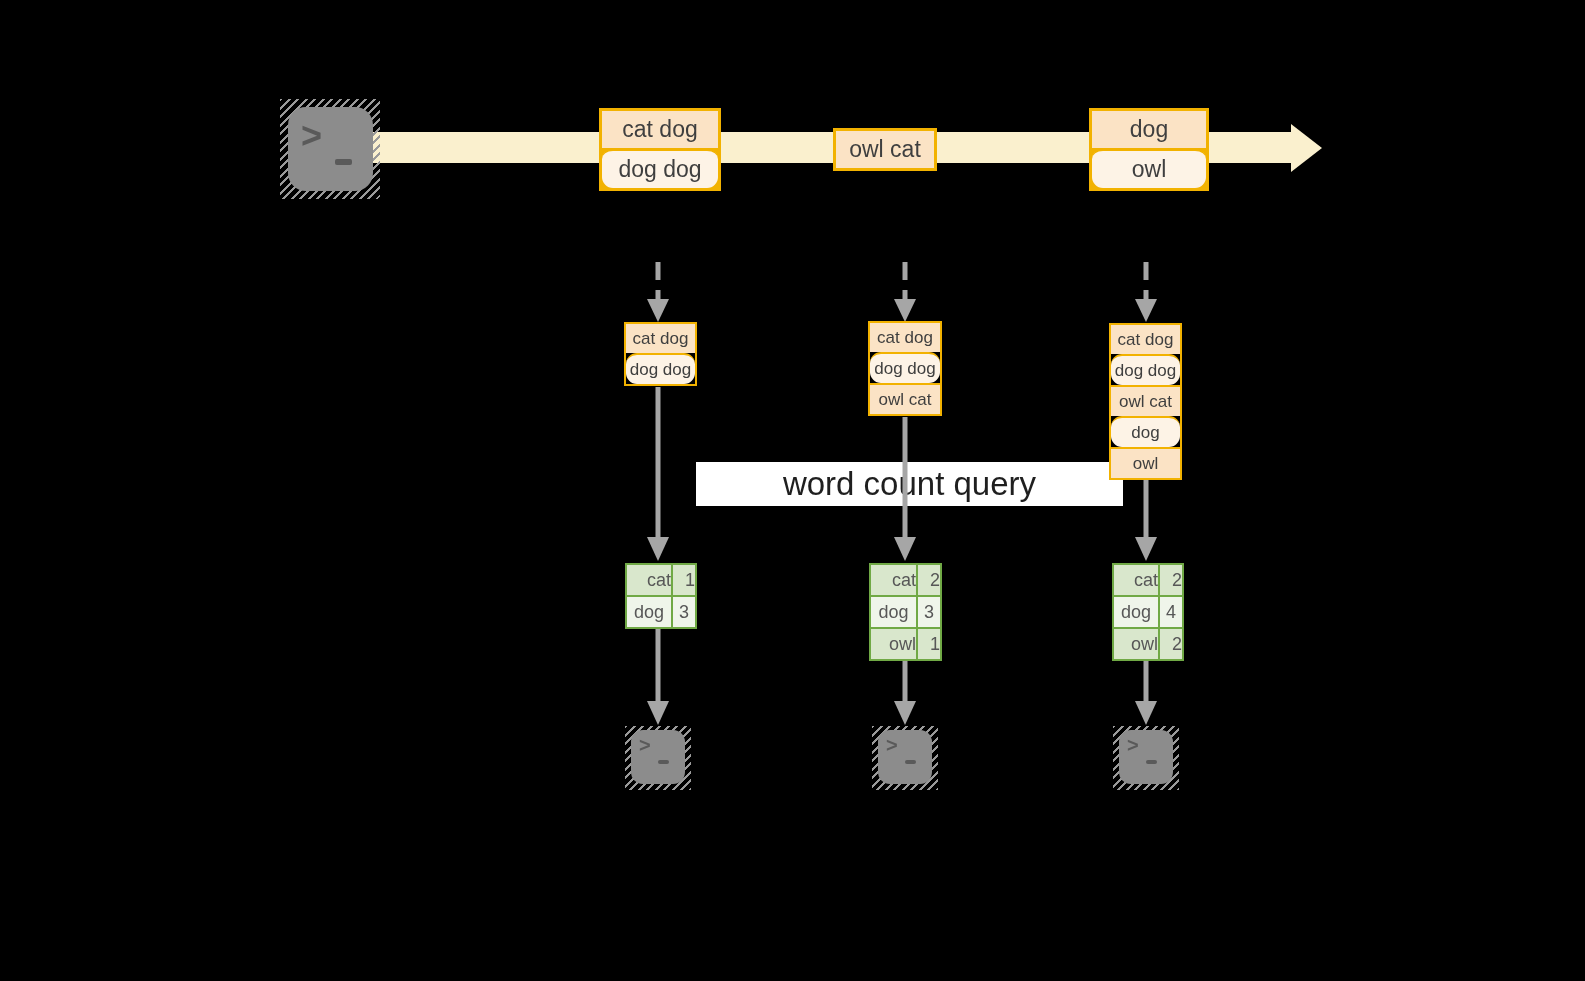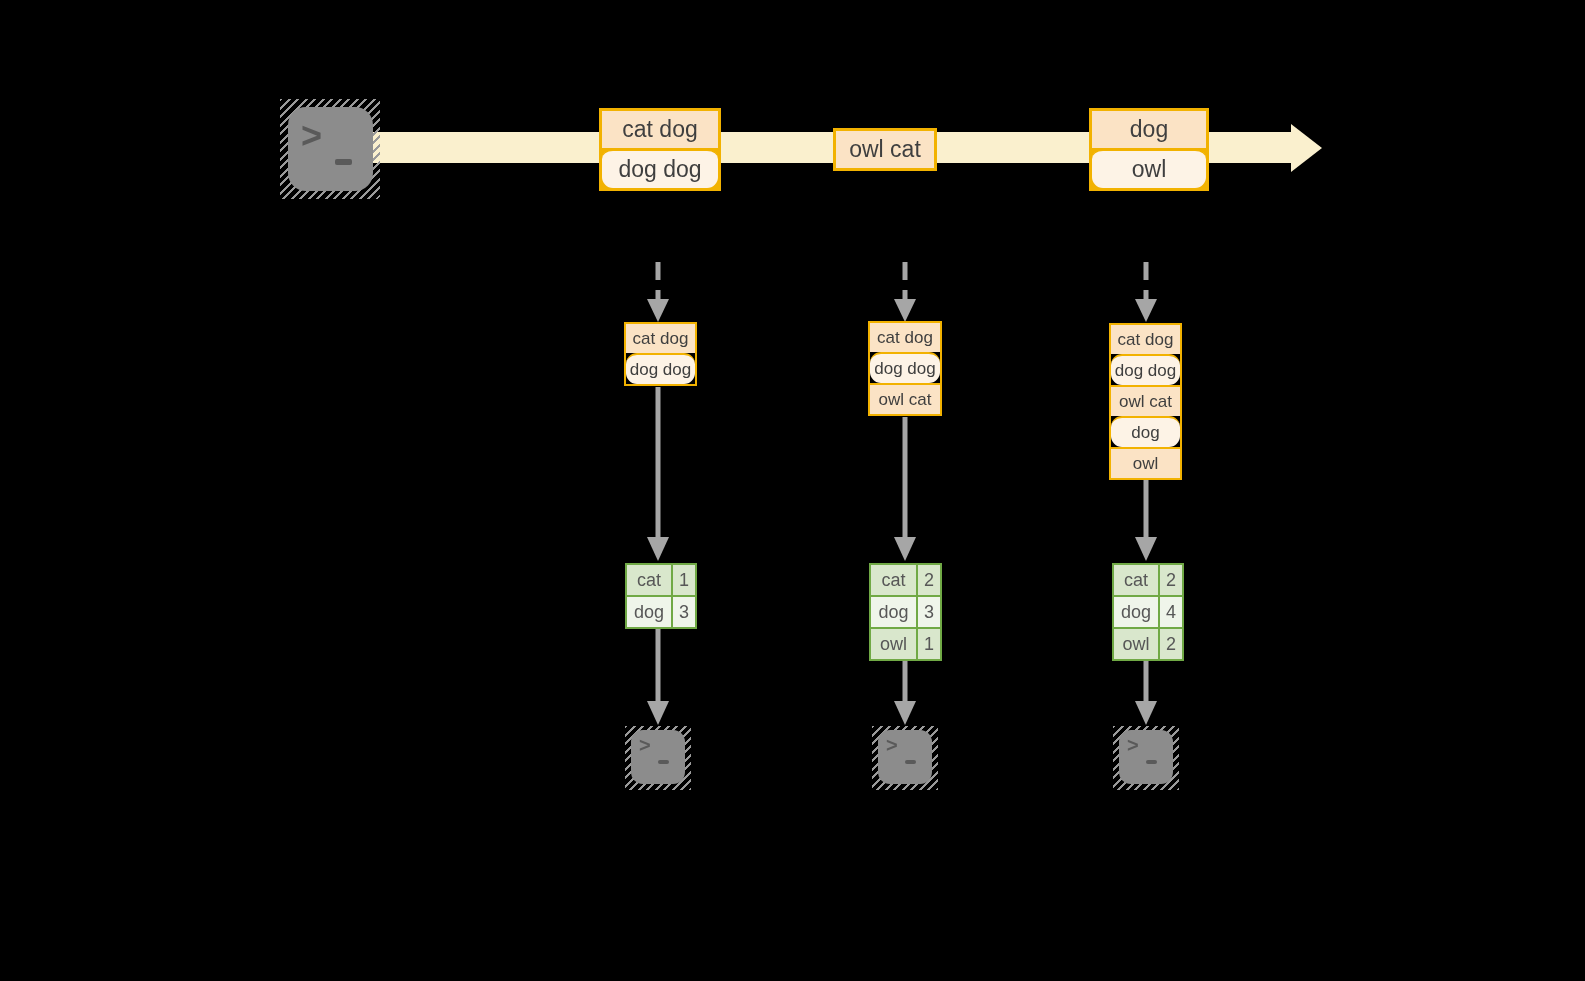--- a/index.html
+++ b/index.html
@@ -32,21 +32,21 @@
   
   #query-band{left:696px;top:462px;width:427px;height:44px;background:var(--query-bg);z-index:1;
     display:flex;align-items:center;justify-content:center;font-size:33px;color:var(--query-ink);}
 
   
   .gtable{border:2px solid var(--green);z-index:3;box-sizing:border-box;}
   .grow{display:flex;height:30px;line-height:30px;}
   .grow + .grow{border-top:2px solid var(--green);}
   .grow .w{flex:1;text-align:center;border-right:2px solid var(--green);font-size:18px;color:#575757;}
   .grow .n{width:22px;text-align:center;font-size:18px;color:#575757;}
-  .grow.light .w,.grow.light .n{background:var(--green-light);}
+  .grow.light .w,.grow.light .n{background:var(--green-light);text-align:right;}
   .grow.pale .w,.grow.pale .n{background:var(--green-pale);}
 
   
   .hatch{background:repeating-linear-gradient(135deg,#9A9A9A 0 2px,transparent 2px 6px);z-index:2;}
   .term{background:var(--terminal);z-index:3;}
   .term .chev{position:absolute;font-weight:700;color:var(--glyph);transform:scaleY(1.05);}
   .term .underscore{position:absolute;background:var(--glyph);border-radius:2px;}
   #src-term{left:288px;top:107px;width:85px;height:84px;border-radius:18px;}
   #src-term .chev{left:13px;top:7px;font-size:36px;}
   #src-term .underscore{left:47px;top:52px;width:17px;height:6px;}
@@ -136,20 +136,21 @@
     <div class="cell peach">owl cat</div>
   </div>
   <div class="abs stack" style="left:1109px;top:323px;width:73px;">
     <div class="cell peach">cat dog</div>
     <div class="cell cream">dog dog</div>
     <div class="cell peach">owl cat</div>
     <div class="cell cream">dog</div>
     <div class="cell peach">owl</div>
   </div>
 
+  <div class="abs" id="query-band">word count query</div>
 
   <div class="abs gtable" style="left:625px;top:563px;width:72px;">
     <div class="grow light">
       <div class="w">cat</div>
       <div class="n">1</div>
     </div>
     <div class="grow pale">
       <div class="w">dog</div>
       <div class="n">3</div>
     </div>

